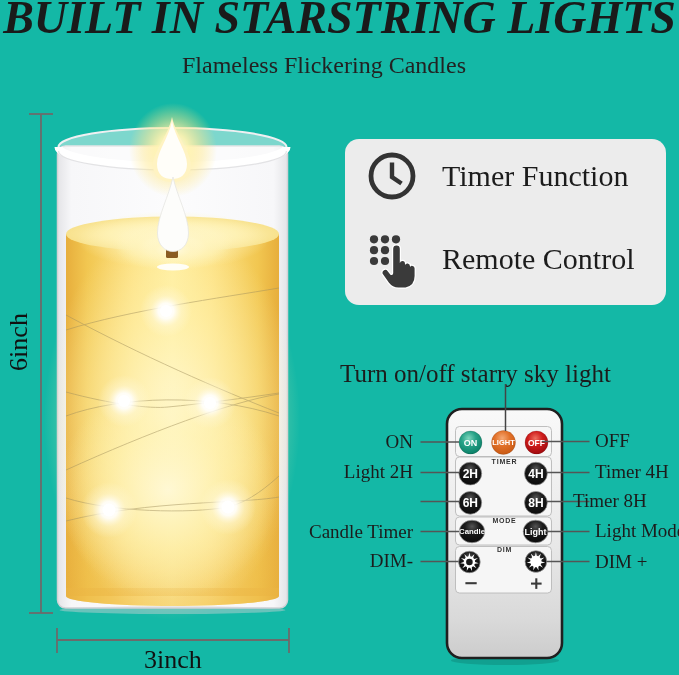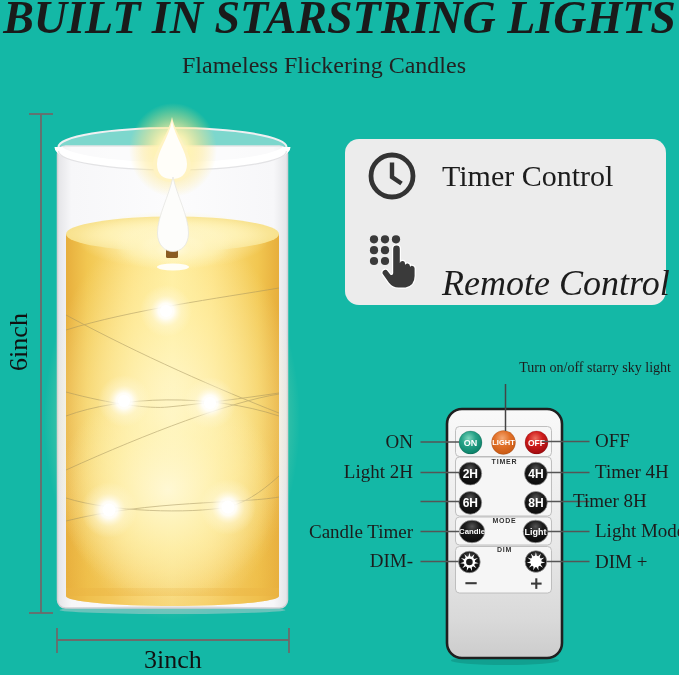--- a/index.html
+++ b/index.html
@@ -5,22 +5,22 @@
   html,body{margin:0;padding:0;background:#fff;}
   #page{position:relative;width:679px;height:675px;background:#14b8a6;overflow:hidden;
         font-family:"Liberation Serif", serif;color:#111;}
   .abs{position:absolute;}
   #title{left:0;top:-9px;width:679px;text-align:center;
          font-weight:bold;font-style:italic;font-size:46px;letter-spacing:0px;color:#1a1a1a;}
   #subtitle{left:0;top:52px;width:648px;text-align:center;font-size:24px;color:#222;}
   
   #graybox{left:345px;top:139px;width:321px;height:166px;background:#ececec;border-radius:14px;}
   #tf{left:442px;top:159px;font-size:30px;color:#1c1c1c;}
-  #rc{left:442px;top:262px;font-size:36px;color:#1c1c1c;font-style:italic;}
-  #turnon{left:340px;top:360px;width:331px;text-align:right;font-size:14px;color:#1c1c1c;}
+  #rc{left:442px;top:242px;font-size:30px;color:#1c1c1c;}
+  #turnon{left:340px;top:360px;width:331px;text-align:left;font-size:25px;color:#1c1c1c;}
   
   .lab{font-size:19px;color:#1c1c1c;white-space:nowrap;}
   .labL{text-align:right;width:120px;}
 </style>
 </head>
 <body>
 <div id="page">
   <div id="title" class="abs">BUILT IN STARSTRING LIGHTS</div>
   <div id="subtitle" class="abs">Flameless Flickering Candles</div>
 
@@ -139,21 +139,21 @@
     <path d="M172,121 C175,137 187,152 187,164 C187,175 180,179 172,179 C164,179 157,175 157,164 C157,152 169,137 172,121 Z" fill="#fffef9"></path>
     <path d="M173,177 C177,196 188.5,216 188.5,233 C188.5,245 181,251.5 173,251.5 C165,251.5 157.5,245 157.5,233 C157.5,216 169,196 173,177 Z" fill="#fdfdfb" stroke="#e6e6e2" stroke-width="0.8"></path>
   </svg>
 
   <div id="graybox" class="abs"></div>
 
   <svg class="abs" style="left:367px;top:151px" width="50" height="50" viewBox="0 0 50 50">
     <circle cx="25" cy="25" r="21" fill="none" stroke="#333" stroke-width="4.8"></circle>
     <path d="M25,11.5 L25,26 L34.5,32.5" fill="none" stroke="#333" stroke-width="4.4"></path>
   </svg>
-  <div id="tf" class="abs">Timer Control</div>
+  <div id="tf" class="abs">Timer Function</div>
 
   <svg class="abs" style="left:366px;top:234px" width="52" height="56" viewBox="0 0 52 56">
     <g fill="#3a3a3a">
       <circle cx="8" cy="5.3" r="4.1"></circle>
         <circle cx="19" cy="5.3" r="4.1"></circle>
         <circle cx="30" cy="5.3" r="4.1"></circle>
       <circle cx="8" cy="16.2" r="4.1"></circle>
         <circle cx="19" cy="16.2" r="4.1"></circle>
       <circle cx="8" cy="27" r="4.1"></circle>
         <circle cx="19" cy="27" r="4.1"></circle>

